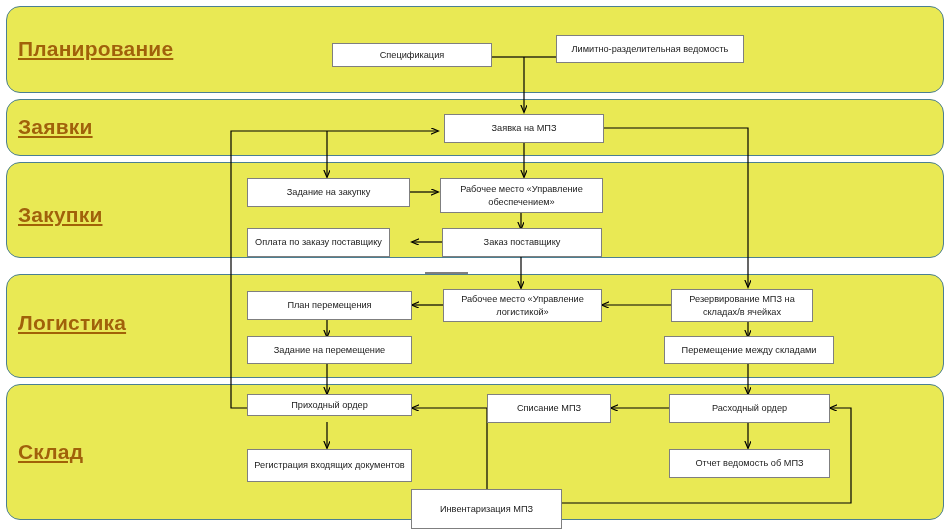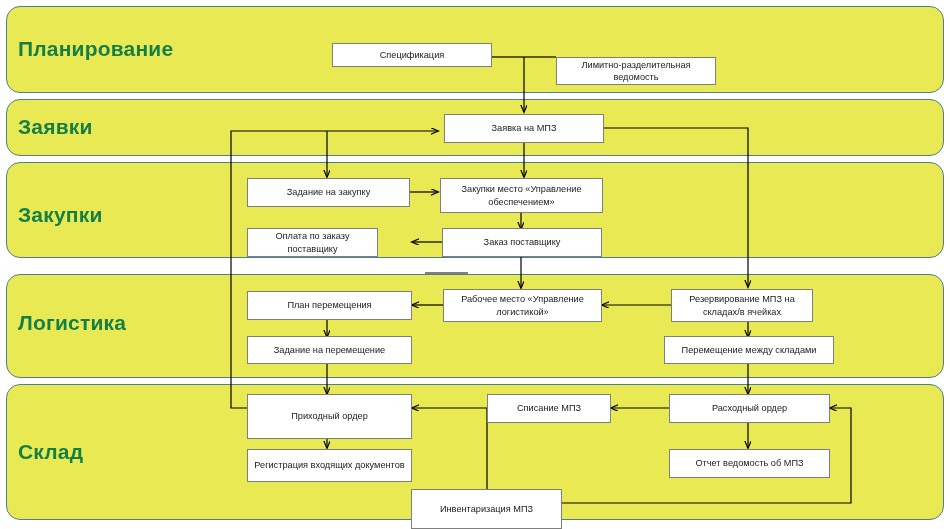--- a/index.html
+++ b/index.html
@@ -20,26 +20,27 @@
     box-sizing: border-box;
     background: #e9e954;
     border: 1.5px solid #4b7f92;
     border-radius: 14px;
     left: 6px;
     width: 938px;
   }
   .band-label {
     position: absolute;
     left: 18px;
-    color: #15803d;
+    color: #a16207;
     font-weight: bold;
     font-size: 21px;
     letter-spacing: 0.2px;
     white-space: nowrap;
     text-shadow: 0 0 1px rgba(255,255,255,0.4);
+    text-decoration: underline;
   }
   .node {
     position: absolute;
     box-sizing: border-box;
     background: #ffffff;
     border: 1px solid #7f7f7f;
     display: flex;
     align-items: center;
     justify-content: center;
     text-align: center;
@@ -127,37 +128,37 @@
 
     <path d="M487,489 L487,408"></path>
 
     <path d="M562,503 L851,503 L851,408 L830,408" marker-end="url(#ah)"></path>
   </svg>
 
   <div class="node" style="left:332px; top:43px; width:160px; height:24px;">
     <span>Спецификация</span>
   </div>
 
-  <div class="node" style="left:556px; top:57px; width:160px; height:28px;">
+  <div class="node" style="left:556px; top:35px; width:188px; height:28px;">
     <span>Лимитно-разделительная ведомость</span>
   </div>
 
   <div class="node" style="left:444px; top:114px; width:160px; height:29px;">
     <span>Заявка на МПЗ</span>
   </div>
 
   <div class="node" style="left:247px; top:178px; width:163px; height:29px;">
     <span>Задание на закупку</span>
   </div>
 
   <div class="node" style="left:440px; top:178px; width:163px; height:35px;">
-    <span>Закупки место «Управление обеспечением»</span>
-  </div>
-
-  <div class="node" style="left:247px; top:228px; width:131px; height:29px;">
+    <span>Рабочее место «Управление обеспечением»</span>
+  </div>
+
+  <div class="node" style="left:247px; top:228px; width:143px; height:29px;">
     <span>Оплата по заказу поставщику</span>
   </div>
 
   <div class="node" style="left:442px; top:228px; width:160px; height:29px;">
     <span>Заказ поставщику</span>
   </div>
 
   <div class="node" style="left:247px; top:291px; width:165px; height:29px;">
     <span>План перемещения</span>
   </div>
@@ -171,21 +172,21 @@
   </div>
 
   <div class="node" style="left:247px; top:336px; width:165px; height:28px;">
     <span>Задание на перемещение</span>
   </div>
 
   <div class="node" style="left:664px; top:336px; width:170px; height:28px;">
     <span>Перемещение между складами</span>
   </div>
 
-  <div class="node" style="left:247px; top:394px; width:165px; height:45px;">
+  <div class="node" style="left:247px; top:394px; width:165px; height:22px;">
     <span>Приходный ордер</span>
   </div>
 
   <div class="node" style="left:487px; top:394px; width:124px; height:29px;">
     <span>Списание МПЗ</span>
   </div>
 
   <div class="node" style="left:669px; top:394px; width:161px; height:29px;">
     <span>Расходный ордер</span>
   </div>

